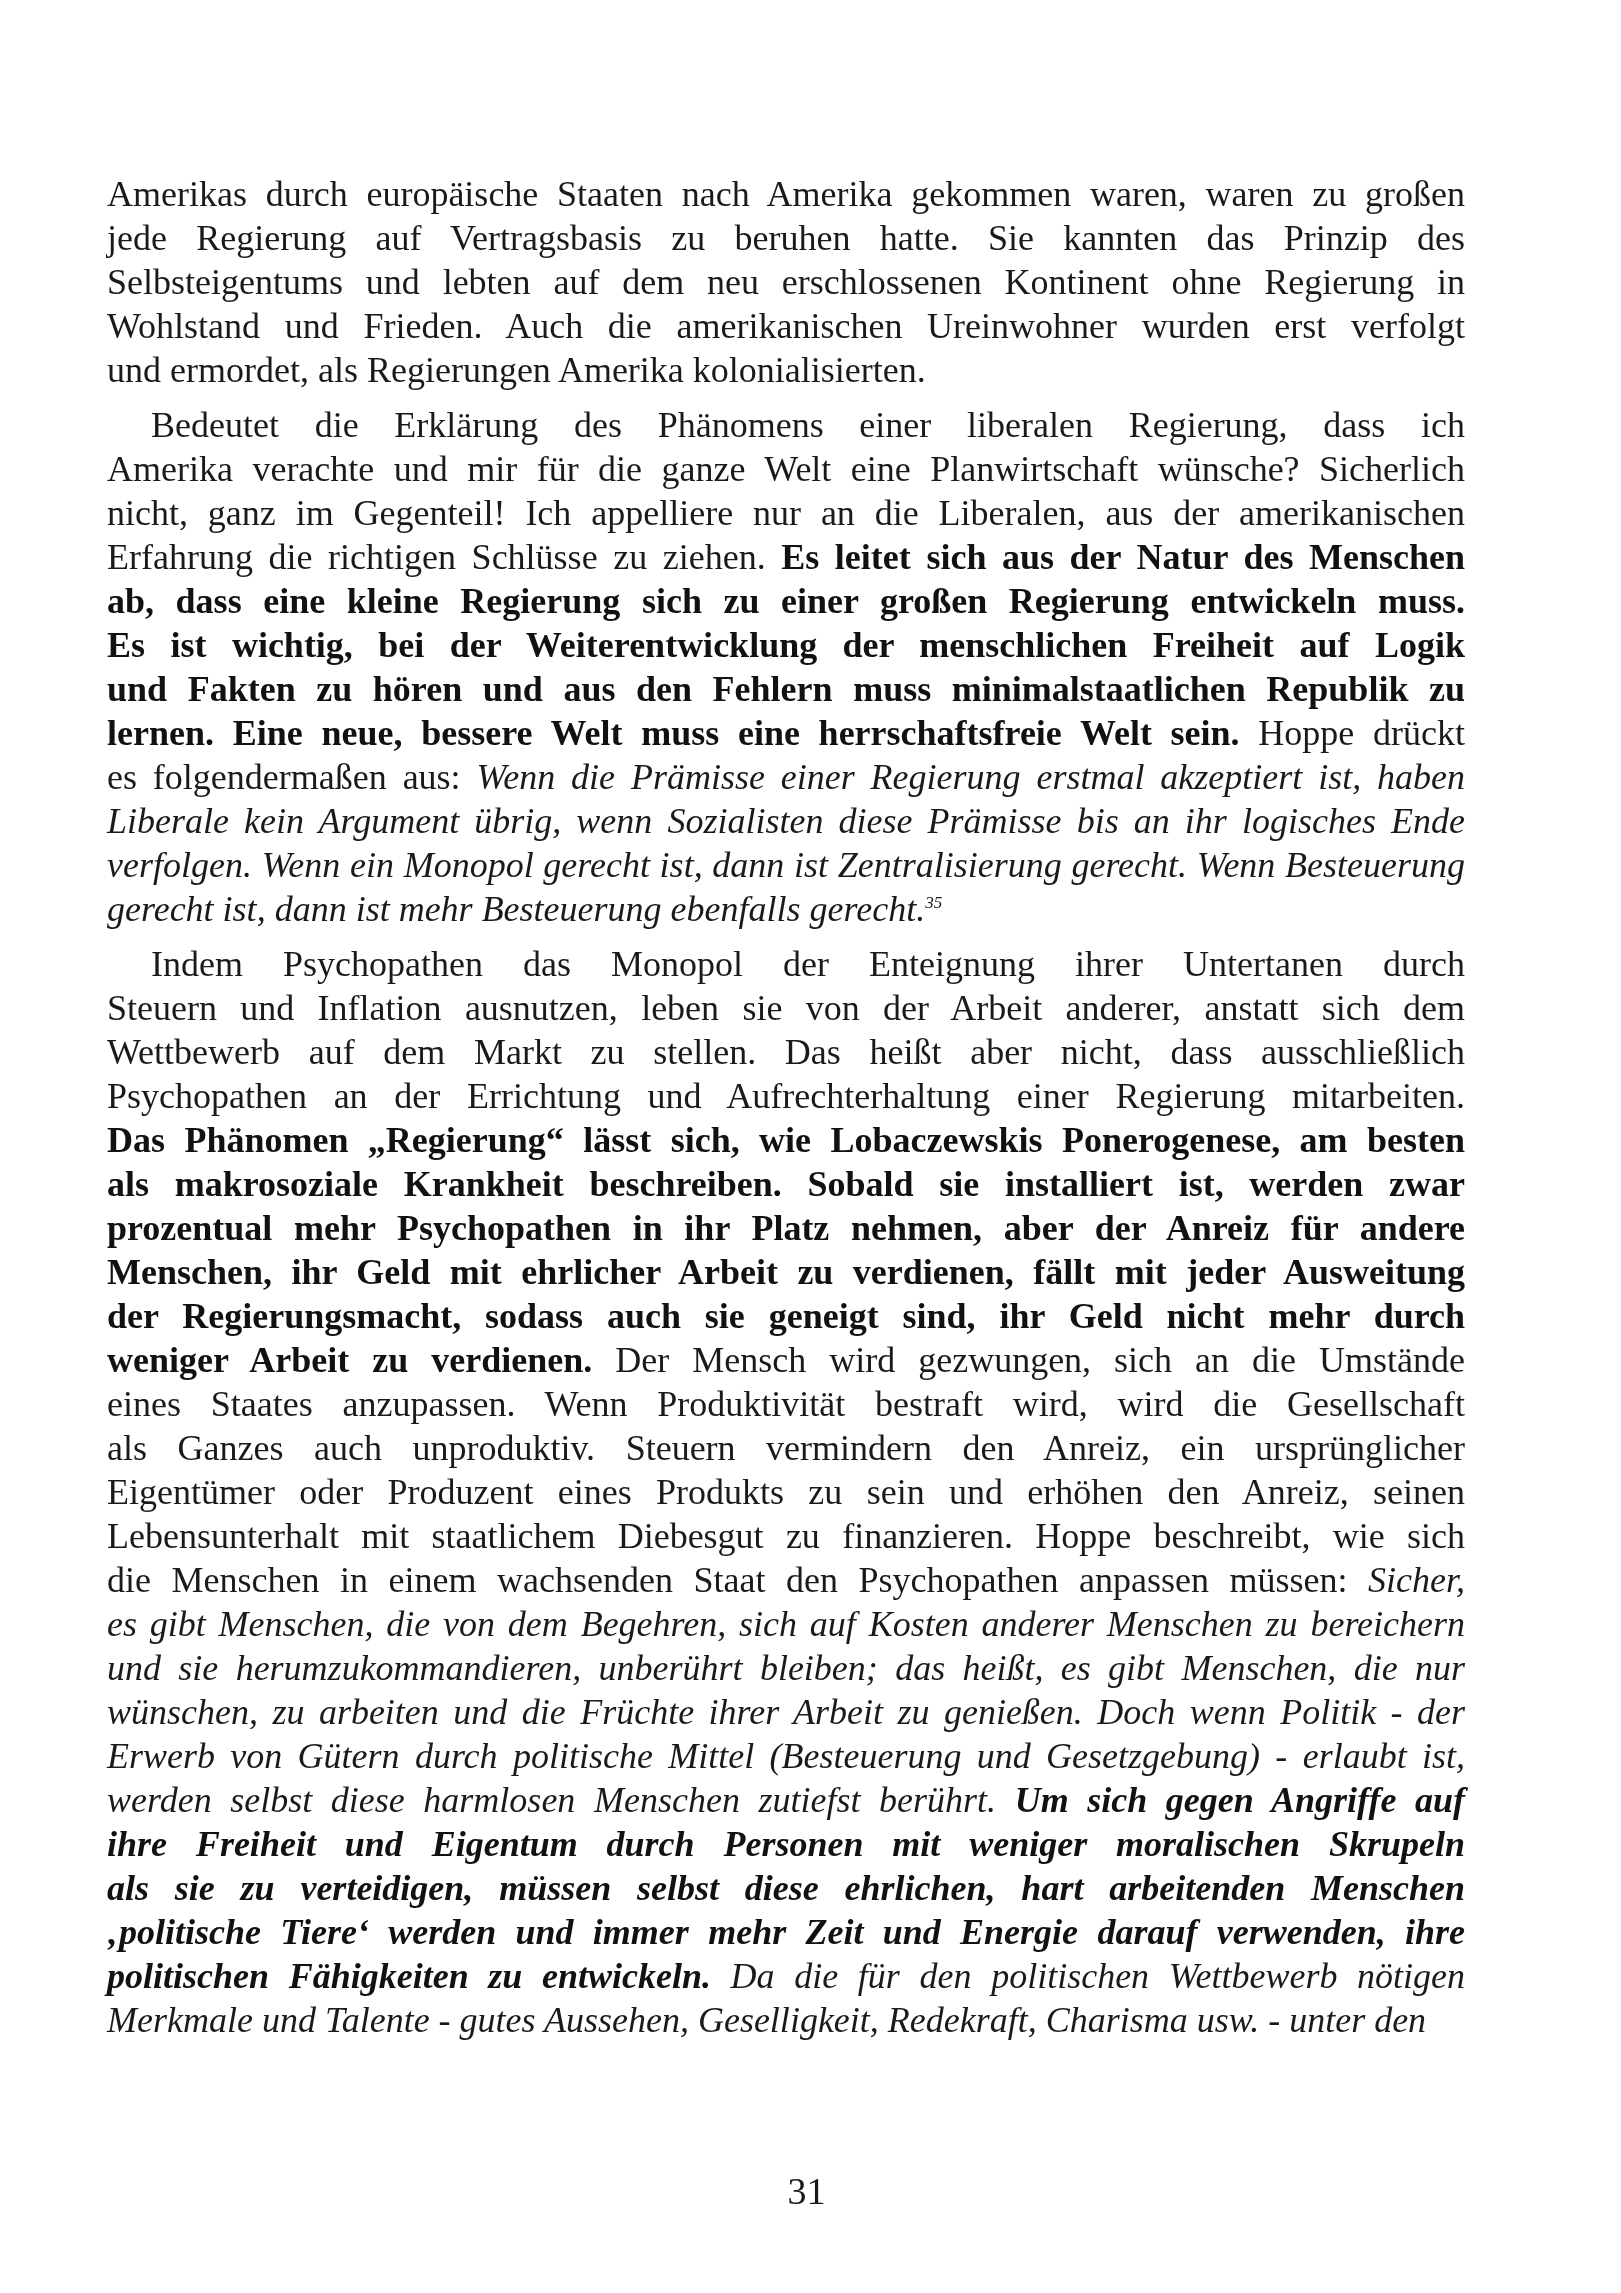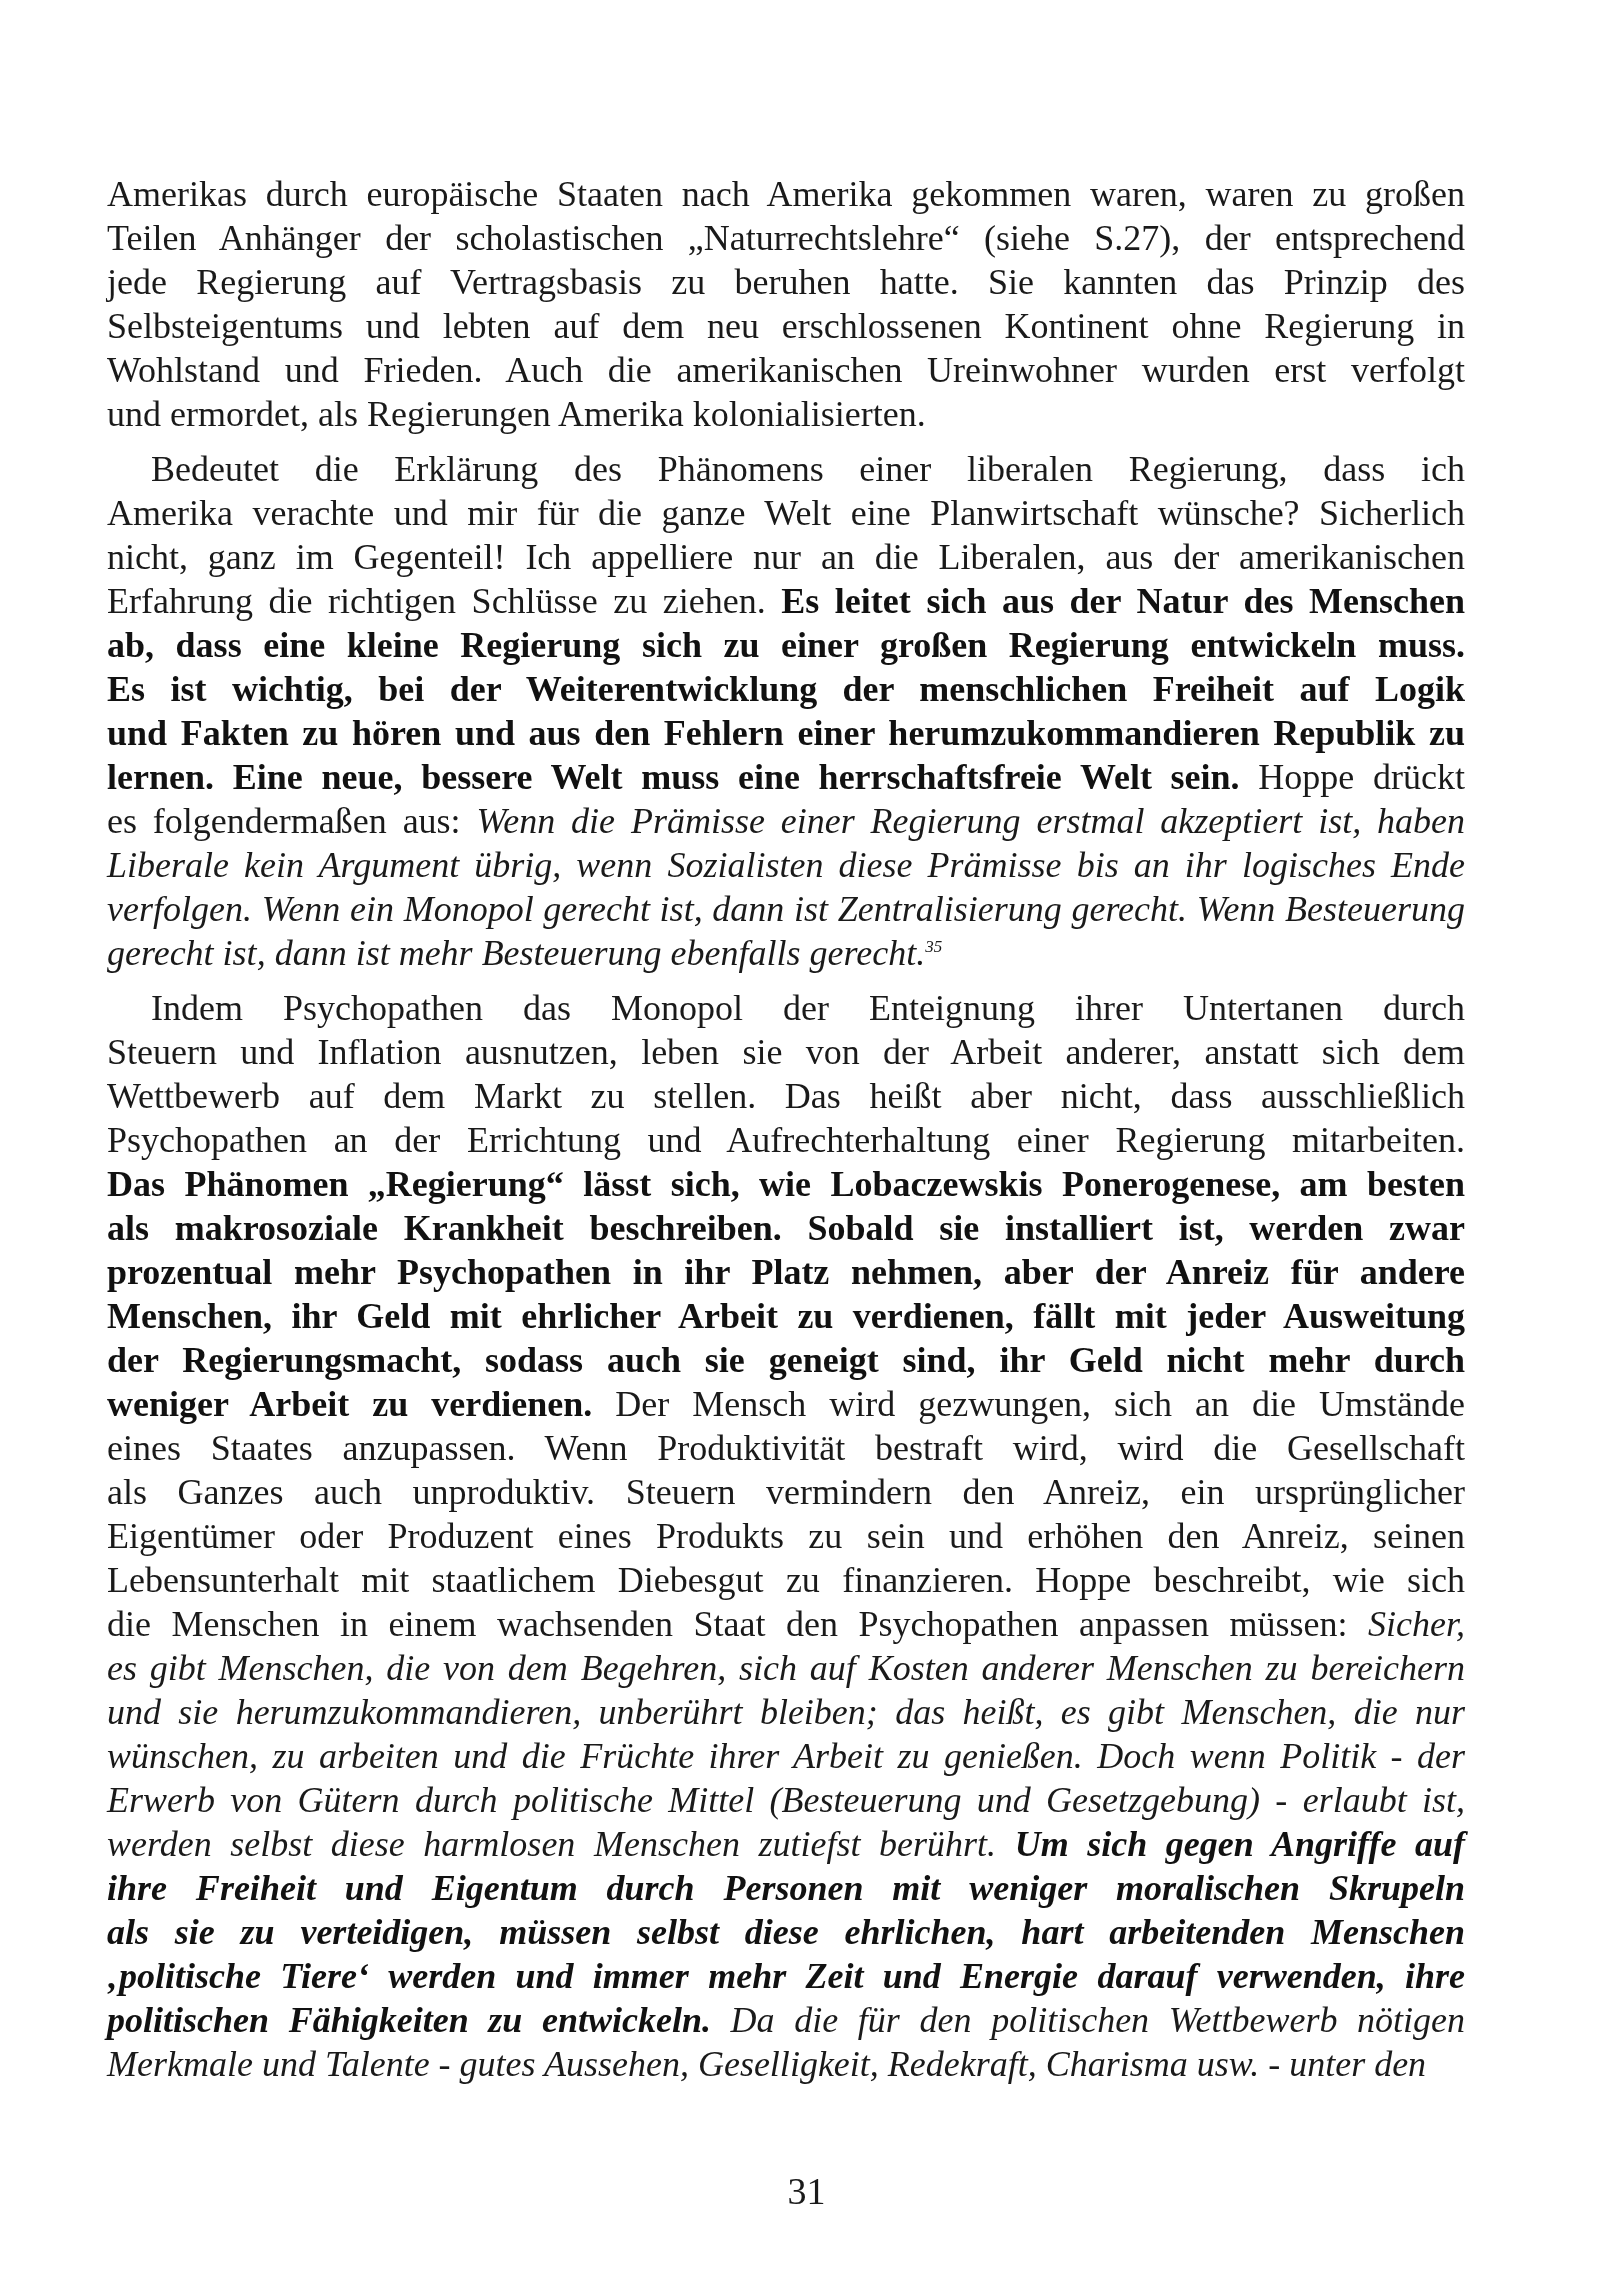--- a/index.html
+++ b/index.html
@@ -18,34 +18,33 @@
   sup { font-size:17px; line-height:0; vertical-align:super; font-style:italic; }
   .pagenum { position:absolute; left:0; width:1613px; top:2169px; text-align:center;
     font-family:"Liberation Serif",serif; font-size:38px; color:#1a1a1a; }
 </style>
 </head>
 <body>
 
 <div class="page" id="page-body">
     <p>
       <span class="line"><span>Amerikas durch europäische Staaten nach Amerika gekommen waren, waren zu großen</span></span>
-      <span class="line"><span>Teilen Anhänger der scholastischen „Naturrechtslehre“ (siehe S.27), der entsprechend</span></span>
       <span class="line"><span>jede Regierung auf Vertragsbasis zu beruhen hatte. Sie kannten das Prinzip des</span></span>
       <span class="line"><span>Selbsteigentums und lebten auf dem neu erschlossenen Kontinent ohne Regierung in</span></span>
       <span class="line"><span>Wohlstand und Frieden. Auch die amerikanischen Ureinwohner wurden erst verfolgt</span></span>
       <span class="line last"><span>und ermordet, als Regierungen Amerika kolonialisierten.</span></span>
     </p>
     <p>
       <span class="line" style="padding-left: 44px;"><span>Bedeutet die Erklärung des Phänomens einer liberalen Regierung, dass ich</span></span>
       <span class="line"><span>Amerika verachte und mir für die ganze Welt eine Planwirtschaft wünsche? Sicherlich</span></span>
       <span class="line"><span>nicht, ganz im Gegenteil! Ich appelliere nur an die Liberalen, aus der amerikanischen</span></span>
       <span class="line"><span>Erfahrung die richtigen Schlüsse zu ziehen. </span><span class="b">Es leitet sich aus der Natur des Menschen</span></span>
       <span class="line"><span class="b">ab, dass eine kleine Regierung sich zu einer großen Regierung entwickeln muss.</span></span>
       <span class="line"><span class="b">Es ist wichtig, bei der Weiterentwicklung der menschlichen Freiheit auf Logik</span></span>
-      <span class="line"><span class="b">und Fakten zu hören und aus den Fehlern einer herumzukommandieren Republik zu</span></span>
+      <span class="line"><span class="b">und Fakten zu hören und aus den Fehlern muss minimalstaatlichen Republik zu</span></span>
       <span class="line"><span class="b">lernen. Eine neue, bessere Welt muss eine herrschaftsfreie Welt sein.</span><span> Hoppe drückt</span></span>
       <span class="line"><span>es folgendermaßen aus: </span><span class="i">Wenn die Prämisse einer Regierung erstmal akzeptiert ist, haben</span></span>
       <span class="line"><span class="i">Liberale kein Argument übrig, wenn Sozialisten diese Prämisse bis an ihr logisches Ende</span></span>
       <span class="line"><span class="i">verfolgen. Wenn ein Monopol gerecht ist, dann ist Zentralisierung gerecht. Wenn Besteuerung</span></span>
       <span class="line last"><span class="i">gerecht ist, dann ist mehr Besteuerung ebenfalls gerecht.</span><sup>35</sup></span>
     </p>
     <p>
       <span class="line" style="padding-left: 44px;"><span>Indem Psychopathen das Monopol der Enteignung ihrer Untertanen durch</span></span>
       <span class="line"><span>Steuern und Inflation ausnutzen, leben sie von der Arbeit anderer, anstatt sich dem</span></span>
       <span class="line"><span>Wettbewerb auf dem Markt zu stellen. Das heißt aber nicht, dass ausschließlich</span></span>

